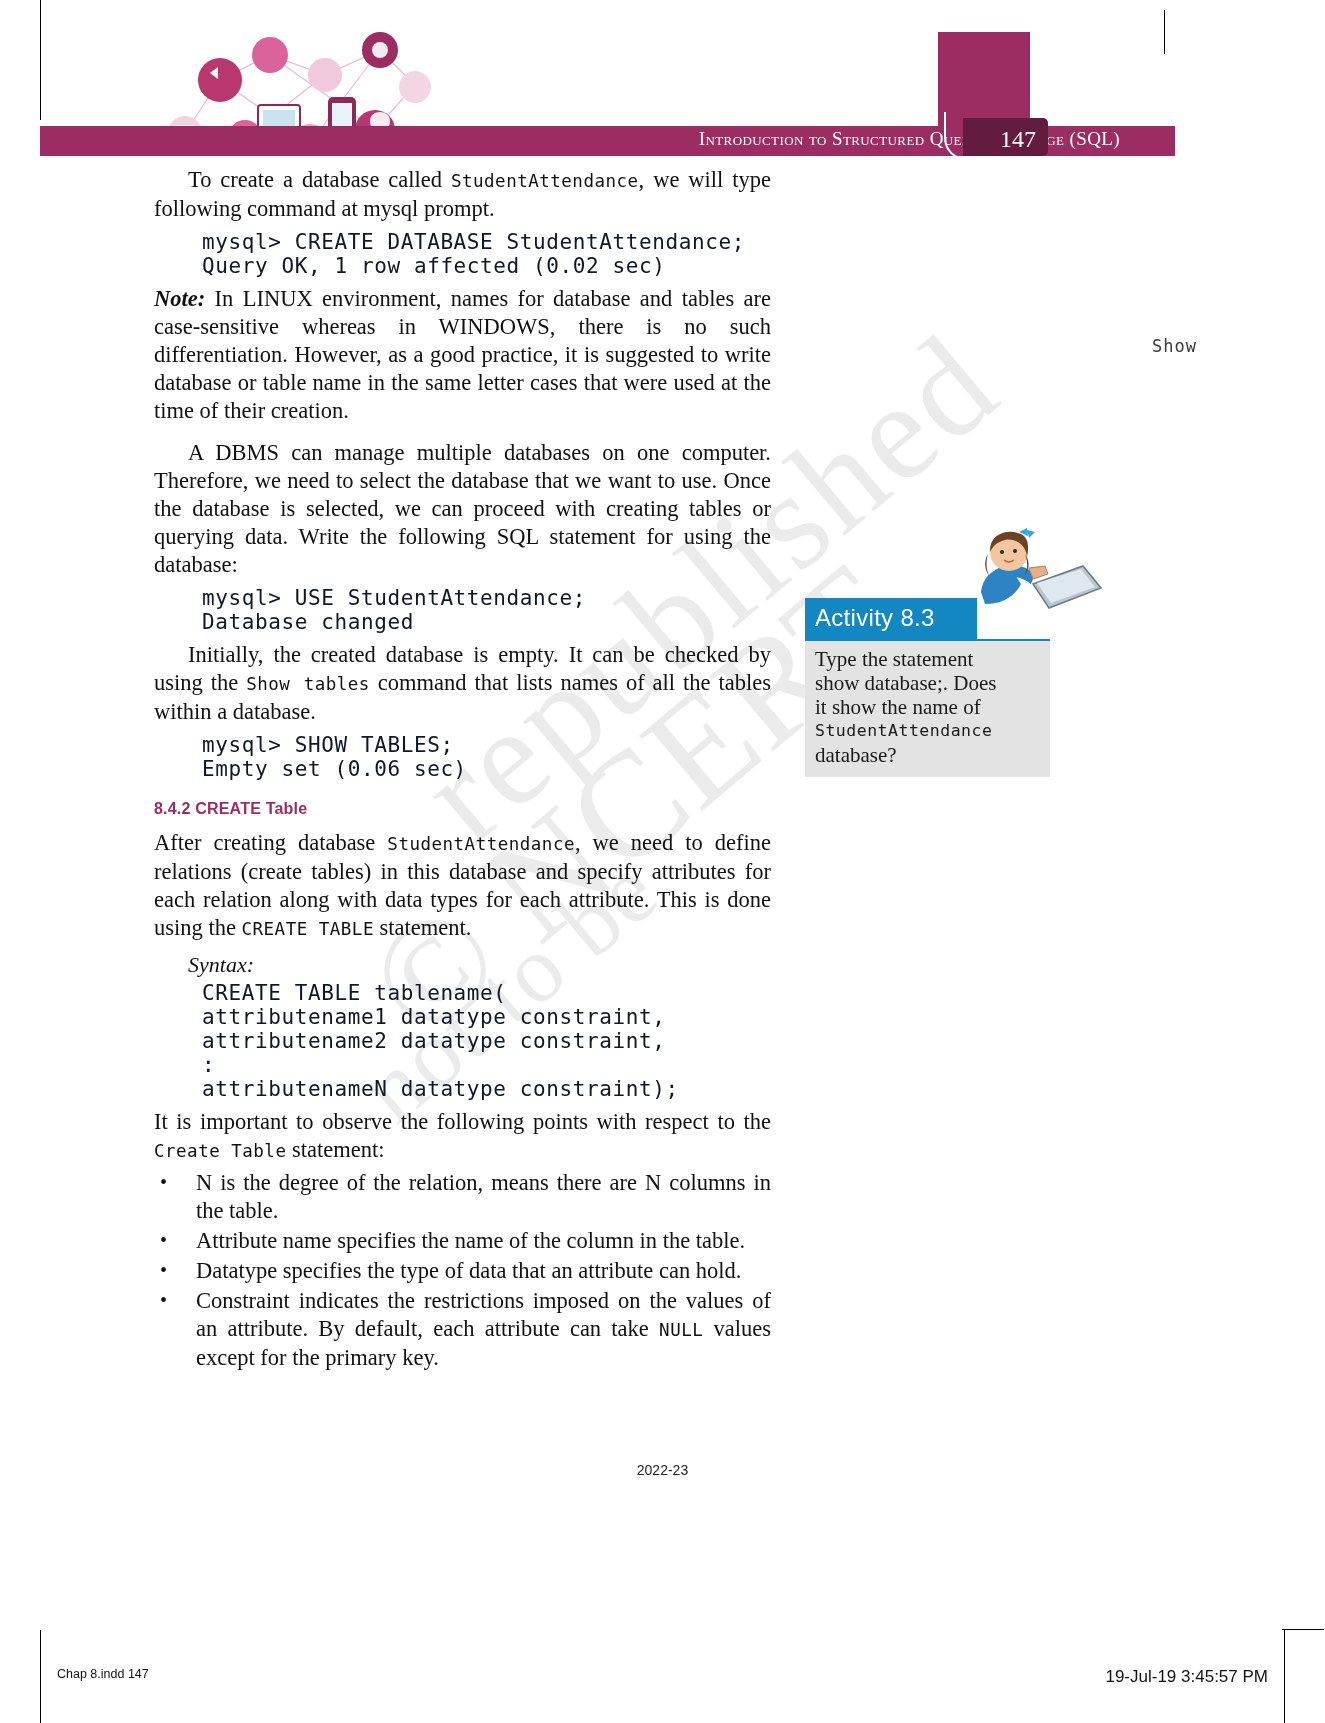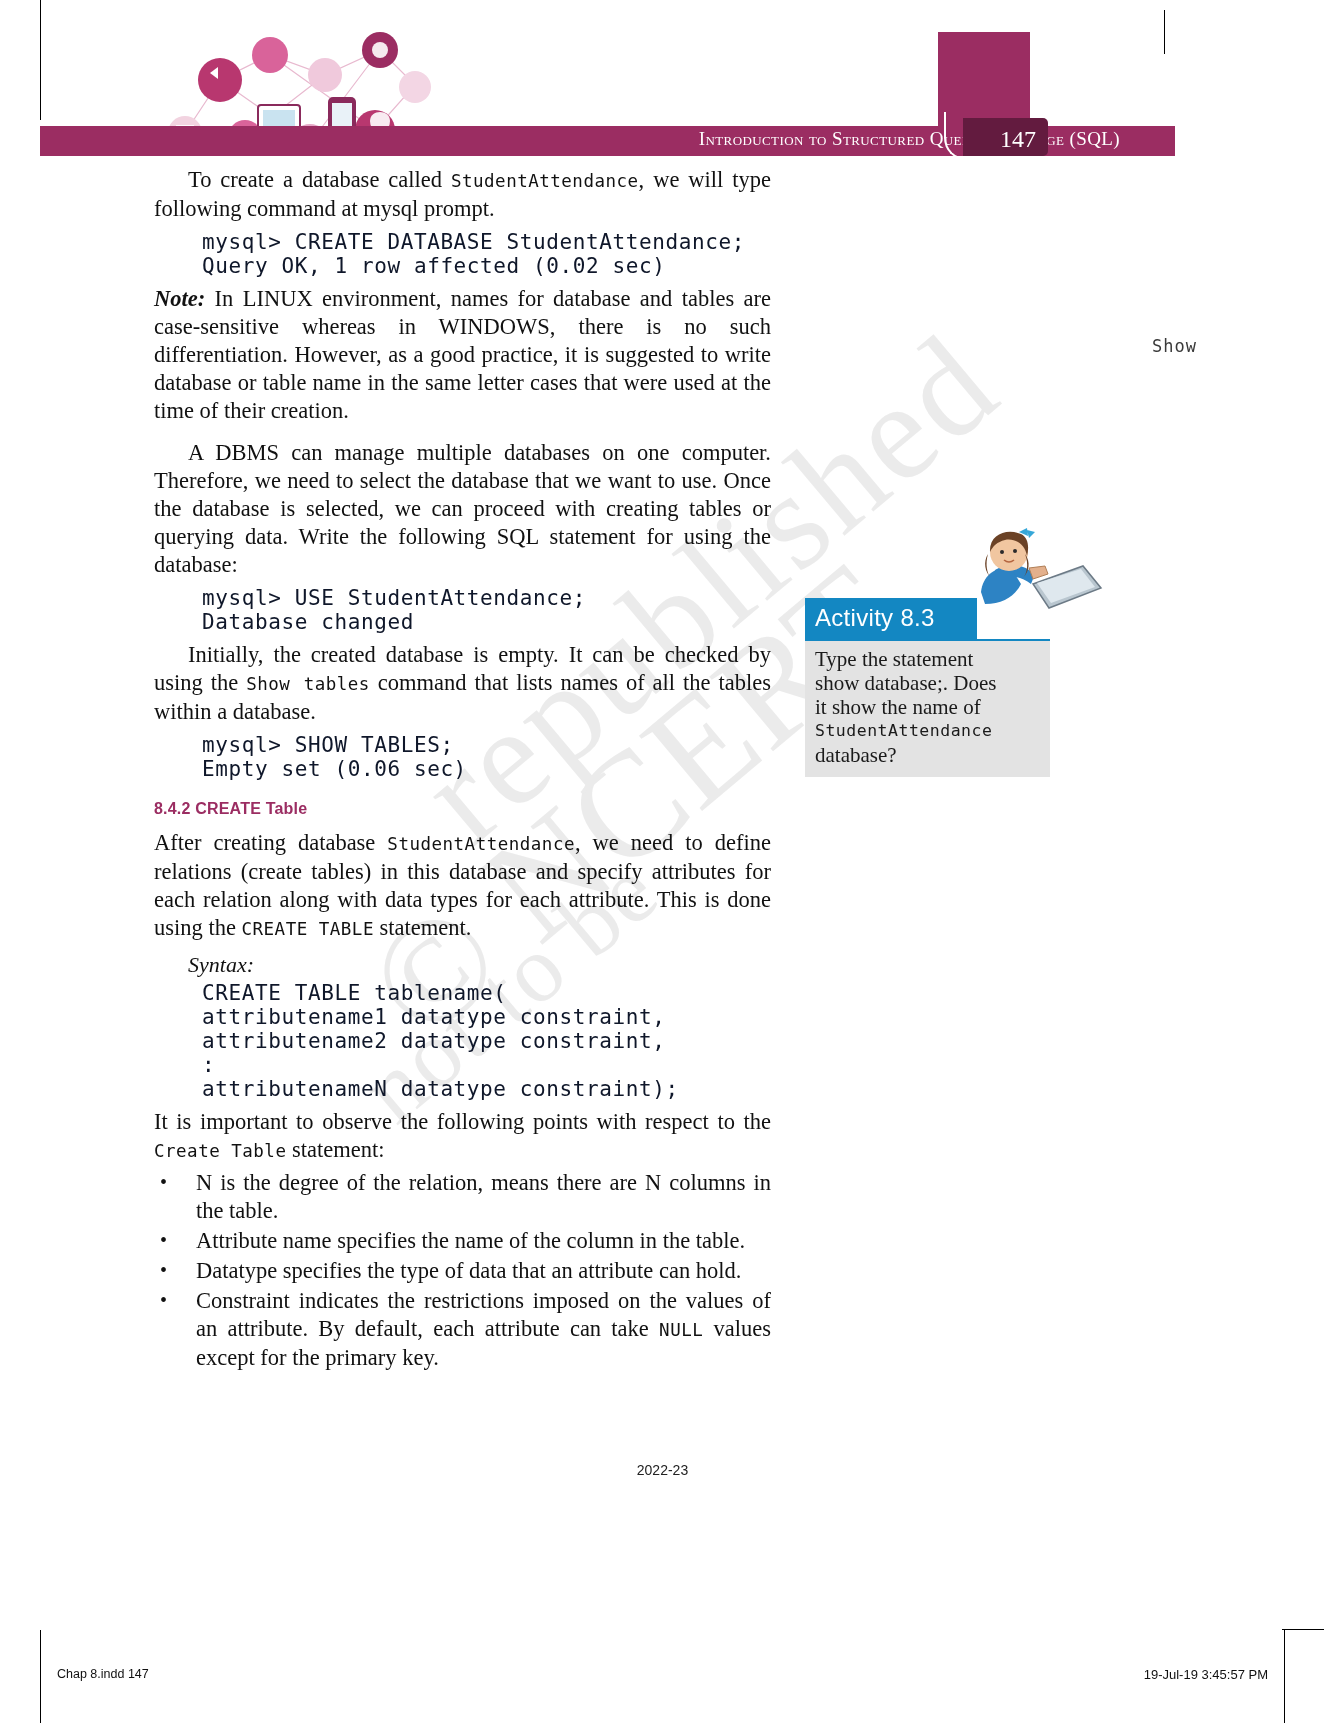--- a/index.html
+++ b/index.html
@@ -257,21 +257,21 @@
     top: 1667px;
     font-family: "Liberation Sans", sans-serif;
     font-size: 12.5px;
     color: #111;
   }
   .print-footer-right {
     position: absolute;
     right: 57px;
     top: 1667px;
     font-family: "Liberation Sans", sans-serif;
-    font-size: 13px;
+    font-size: 17px;
     color: #111;
   }
   .footer-rule-left {
     position: absolute;
     left: 40px;
     top: 1630px;
     width: 1px;
     height: 93px;
     background: #000;
   }

